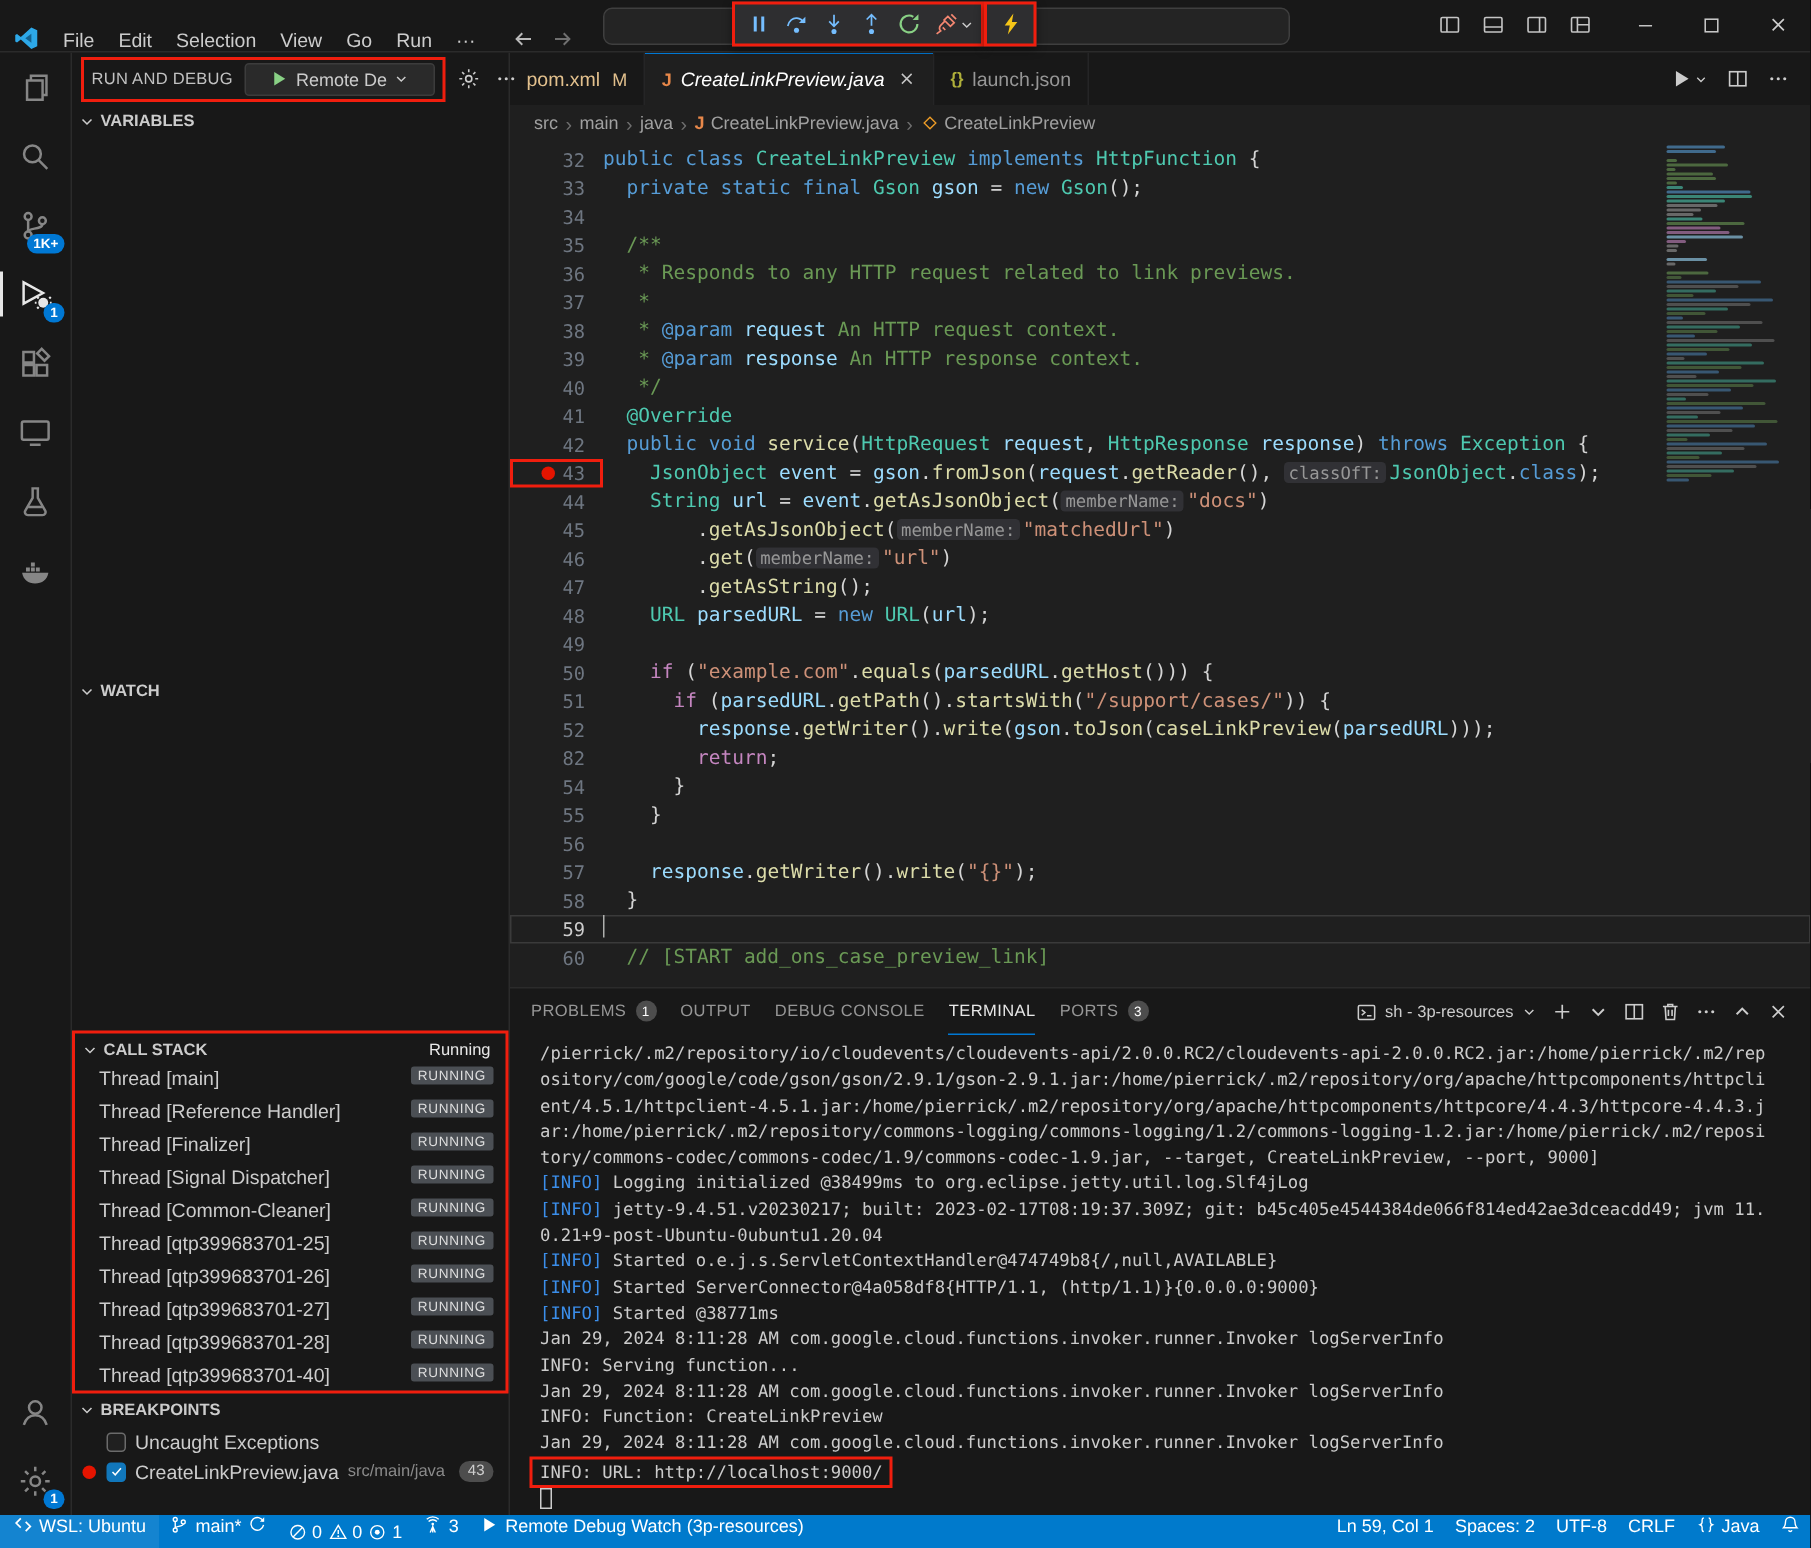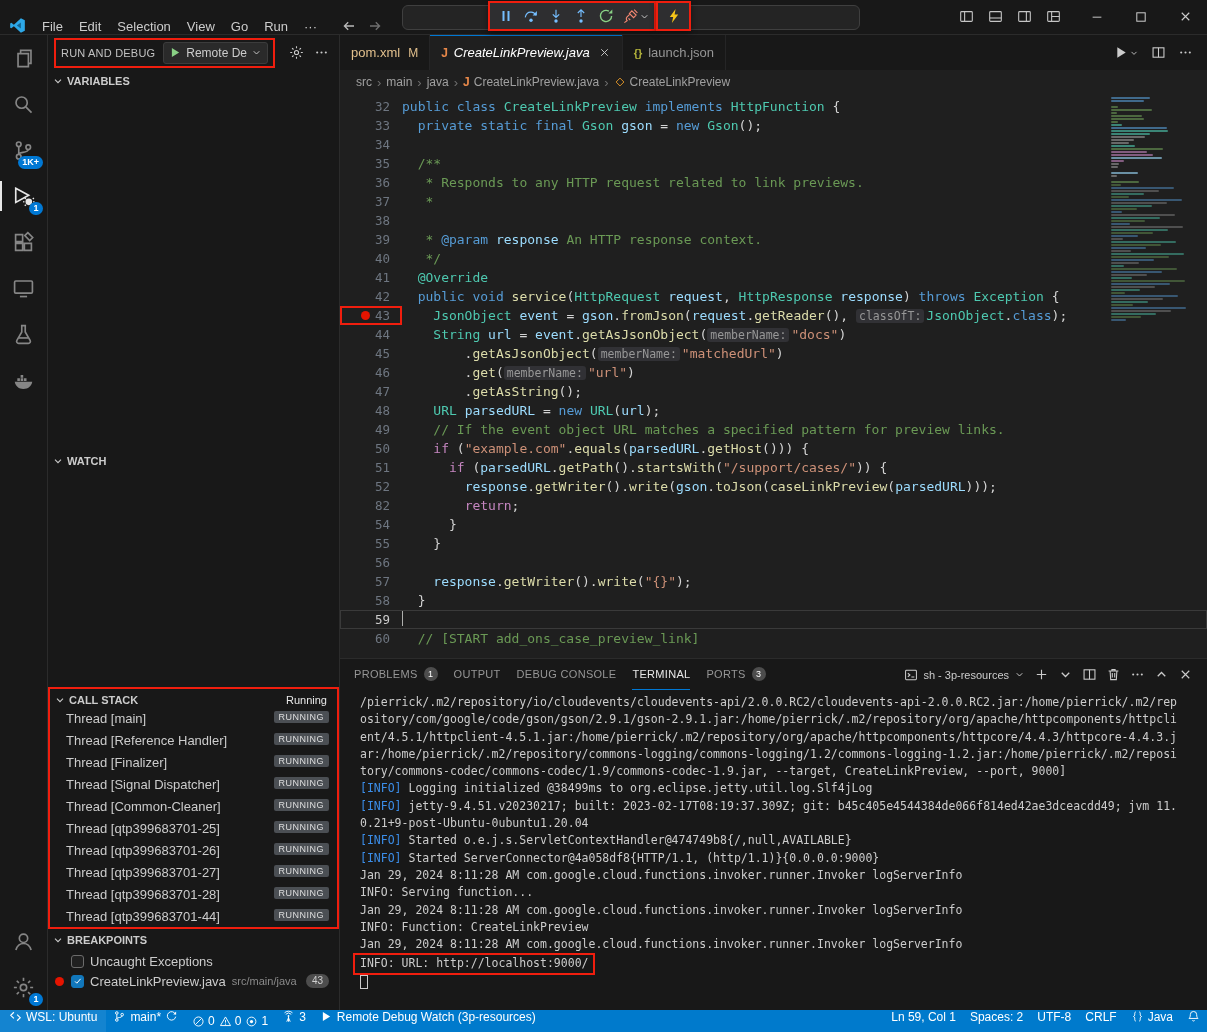--- a/index.html
+++ b/index.html
@@ -34,21 +34,21 @@
   .ab-item.active{color:#e7e7e7}
   .ab-item.active::before{content:"";position:absolute;left:0;top:8px;bottom:8px;width:2px;background:#e7e7e7}
   .ab-badge{position:absolute;right:4px;bottom:4px;background:var(--accent);color:#fff;border-radius:9px;font-size:9px;line-height:13px;padding:0 4px;min-width:14px;text-align:center;font-weight:700}
   .ab-spacer{flex:1}
 
   
   .sidebar{position:absolute;left:48px;top:35px;width:292px;bottom:22px;background:var(--bg-dark);border-right:1px solid var(--border);display:flex;flex-direction:column;font-size:13px;z-index:3}
   .sidebar-header{height:35px;display:flex;align-items:center;padding:0 6px;gap:8px;flex:none}
   .header-annot{display:flex;align-items:center;gap:8px;border:2px solid var(--annot);padding:2px 5px}
   .sidebar-title{font-size:11px;color:#c2c2c2;white-space:nowrap;letter-spacing:.2px}
-  .config-box{display:flex;align-items:center;gap:4px;background:#2a2a2a;border:1px solid #3c3c3c;border-radius:3px;height:22px;padding:0 5px;cursor:pointer}
+  .config-box{display:flex;align-items:center;gap:4px;background:#2a2a2a;border:1px solid #3c3c3c;border-radius:3px;height:22px;padding:0 16px;cursor:pointer}
   .config-label{font-size:12px;color:#cccccc;white-space:nowrap}
   .sidebar-header .hdr-icons{margin-left:auto;display:flex;gap:10px;color:#cccccc;padding-right:4px}
   .sect{overflow:hidden;flex:none}
   .sect-header{height:22px;display:flex;align-items:center;gap:3px;padding:0 4px;font-size:11px;font-weight:700;color:#cccccc}
   .sect-status{margin-left:auto;font-weight:400;font-size:11px;color:#e8e8e8;padding-right:6px}
   .sect.annot{border:2px solid var(--annot)}
   .thread-row{height:22px;display:flex;align-items:flex-start;padding:0 8px 0 16px;cursor:pointer}
   .thread-name{flex:1;font-size:13px;color:#cccccc;white-space:nowrap;overflow:hidden}
   .run-badge{font-size:9px;background:#4b4f54;color:#dfdfdf;padding:1px 5px;border-radius:2px;letter-spacing:.5px;flex:none}
   .bp-row{height:20px;display:flex;align-items:center;gap:6px;padding:0 10px 0 7px;cursor:pointer}
@@ -409,21 +409,21 @@
           </div>
           <div class="thread-row">
             <span class="thread-name">Thread [qtp399683701-27]</span>
             <span class="run-badge">RUNNING</span>
           </div>
           <div class="thread-row">
             <span class="thread-name">Thread [qtp399683701-28]</span>
             <span class="run-badge">RUNNING</span>
           </div>
           <div class="thread-row">
-            <span class="thread-name">Thread [qtp399683701-44]</span>
+            <span class="thread-name">Thread [qtp399683701-40]</span>
             <span class="run-badge">RUNNING</span>
           </div>
         </div>
     </div>
     <div class="sect" style="flex:1">
       <div class="sect-header">
         <span class="chev">
             <svg width="12" height="12" viewBox="0 0 16 16">
               <path d="m4 6.2 4 4 4-4" fill="none" stroke="currentColor" stroke-width="1.4"></path>
             </svg>
@@ -558,20 +558,21 @@
           <div class="cl">
             <div class="gutter">
               <span>37</span>
             </div>
             <span class="ctext"><span class="tk-com">   *</span></span>
           </div>
           <div class="cl">
             <div class="gutter">
               <span>38</span>
             </div>
+            <span class="ctext"><span class="tk-com">   * </span><span class="tk-kw">@param </span><span class="tk-var">request</span><span class="tk-com"> An HTTP request context.</span></span>
           </div>
           <div class="cl">
             <div class="gutter">
               <span>39</span>
             </div>
             <span class="ctext"><span class="tk-com">   * </span><span class="tk-kw">@param </span><span class="tk-var">response</span><span class="tk-com"> An HTTP response context.</span></span>
           </div>
           <div class="cl">
             <div class="gutter">
               <span>40</span>
@@ -624,21 +625,20 @@
           <div class="cl">
             <div class="gutter">
               <span>48</span>
             </div>
             <span class="ctext"><span class="tk-pl">    </span><span class="tk-type">URL </span><span class="tk-var">parsedURL </span><span class="tk-op">= </span><span class="tk-kw">new </span><span class="tk-type">URL</span><span class="tk-pl">(</span><span class="tk-var">url</span><span class="tk-pl">);</span></span>
           </div>
           <div class="cl">
             <div class="gutter">
               <span>49</span>
             </div>
-            <span class="ctext"><span class="tk-com">    // If the event object URL matches a specified pattern for preview links.</span></span>
           </div>
           <div class="cl">
             <div class="gutter">
               <span>50</span>
             </div>
             <span class="ctext"><span class="tk-pl">    </span><span class="tk-ctrl">if </span><span class="tk-pl">(</span><span class="tk-str">"example.com"</span><span class="tk-pl">.</span><span class="tk-fn">equals</span><span class="tk-pl">(</span><span class="tk-var">parsedURL</span><span class="tk-pl">.</span><span class="tk-fn">getHost</span><span class="tk-pl">())) {</span></span>
           </div>
           <div class="cl">
             <div class="gutter">
               <span>51</span>
@@ -860,20 +860,21 @@
           <div class="tline">/pierrick/.m2/repository/io/cloudevents/cloudevents-api/2.0.0.RC2/cloudevents-api-2.0.0.RC2.jar:/home/pierrick/.m2/rep</div>
           <div class="tline">ository/com/google/code/gson/gson/2.9.1/gson-2.9.1.jar:/home/pierrick/.m2/repository/org/apache/httpcomponents/httpcli</div>
           <div class="tline">ent/4.5.1/httpclient-4.5.1.jar:/home/pierrick/.m2/repository/org/apache/httpcomponents/httpcore/4.4.3/httpcore-4.4.3.j</div>
           <div class="tline">ar:/home/pierrick/.m2/repository/commons-logging/commons-logging/1.2/commons-logging-1.2.jar:/home/pierrick/.m2/reposi</div>
           <div class="tline">tory/commons-codec/commons-codec/1.9/commons-codec-1.9.jar, --target, CreateLinkPreview, --port, 9000]</div>
           <div class="tline"><span class="info">[INFO]</span><span> Logging initialized @38499ms to org.eclipse.jetty.util.log.Slf4jLog</span></div>
           <div class="tline"><span class="info">[INFO]</span><span> jetty-9.4.51.v20230217; built: 2023-02-17T08:19:37.309Z; git: b45c405e4544384de066f814ed42ae3dceacdd49; jvm 11.</span></div>
           <div class="tline">0.21+9-post-Ubuntu-0ubuntu1.20.04</div>
           <div class="tline"><span class="info">[INFO]</span><span> Started o.e.j.s.ServletContextHandler@474749b8{/,null,AVAILABLE}</span></div>
           <div class="tline"><span class="info">[INFO]</span><span> Started ServerConnector@4a058df8{HTTP/1.1, (http/1.1)}{0.0.0.0:9000}</span></div>
+          <div class="tline"><span class="info">[INFO]</span><span> Started @38771ms</span></div>
           <div class="tline">Jan 29, 2024 8:11:28 AM com.google.cloud.functions.invoker.runner.Invoker logServerInfo</div>
           <div class="tline">INFO: Serving function...</div>
           <div class="tline">Jan 29, 2024 8:11:28 AM com.google.cloud.functions.invoker.runner.Invoker logServerInfo</div>
           <div class="tline">INFO: Function: CreateLinkPreview</div>
           <div class="tline">Jan 29, 2024 8:11:28 AM com.google.cloud.functions.invoker.runner.Invoker logServerInfo</div>
           <div class="tline"><span class="boxwrap">INFO: URL: http://localhost:9000/</span></div>
           <div class="tline"><span class="tcur"></span></div>
         </div>
     </div>
   </div>

